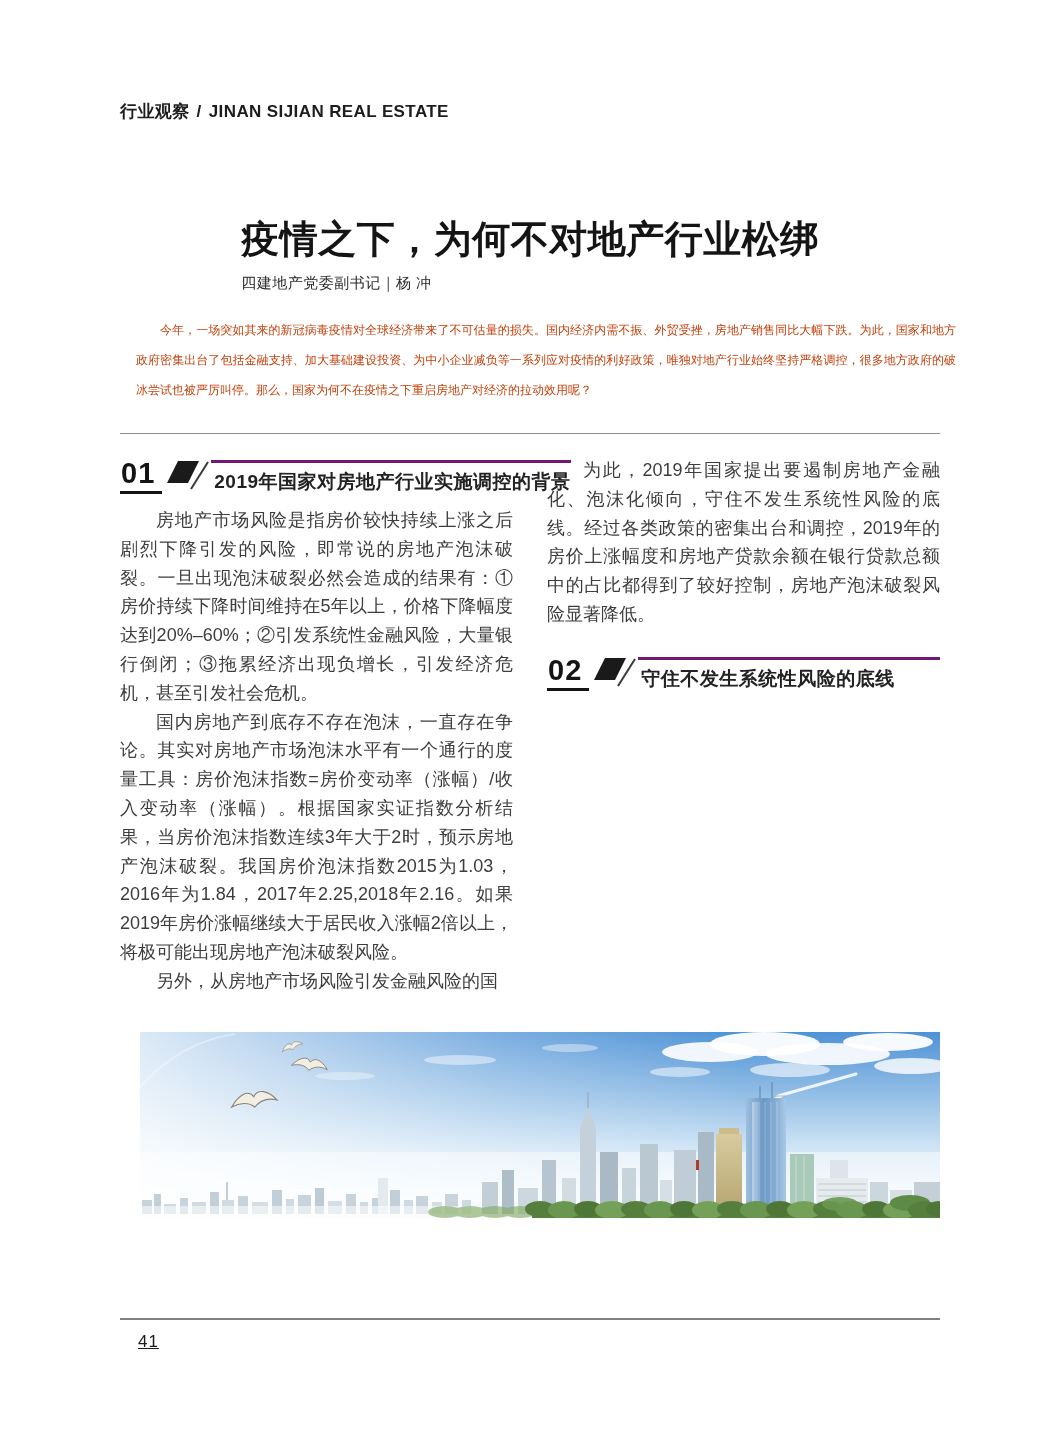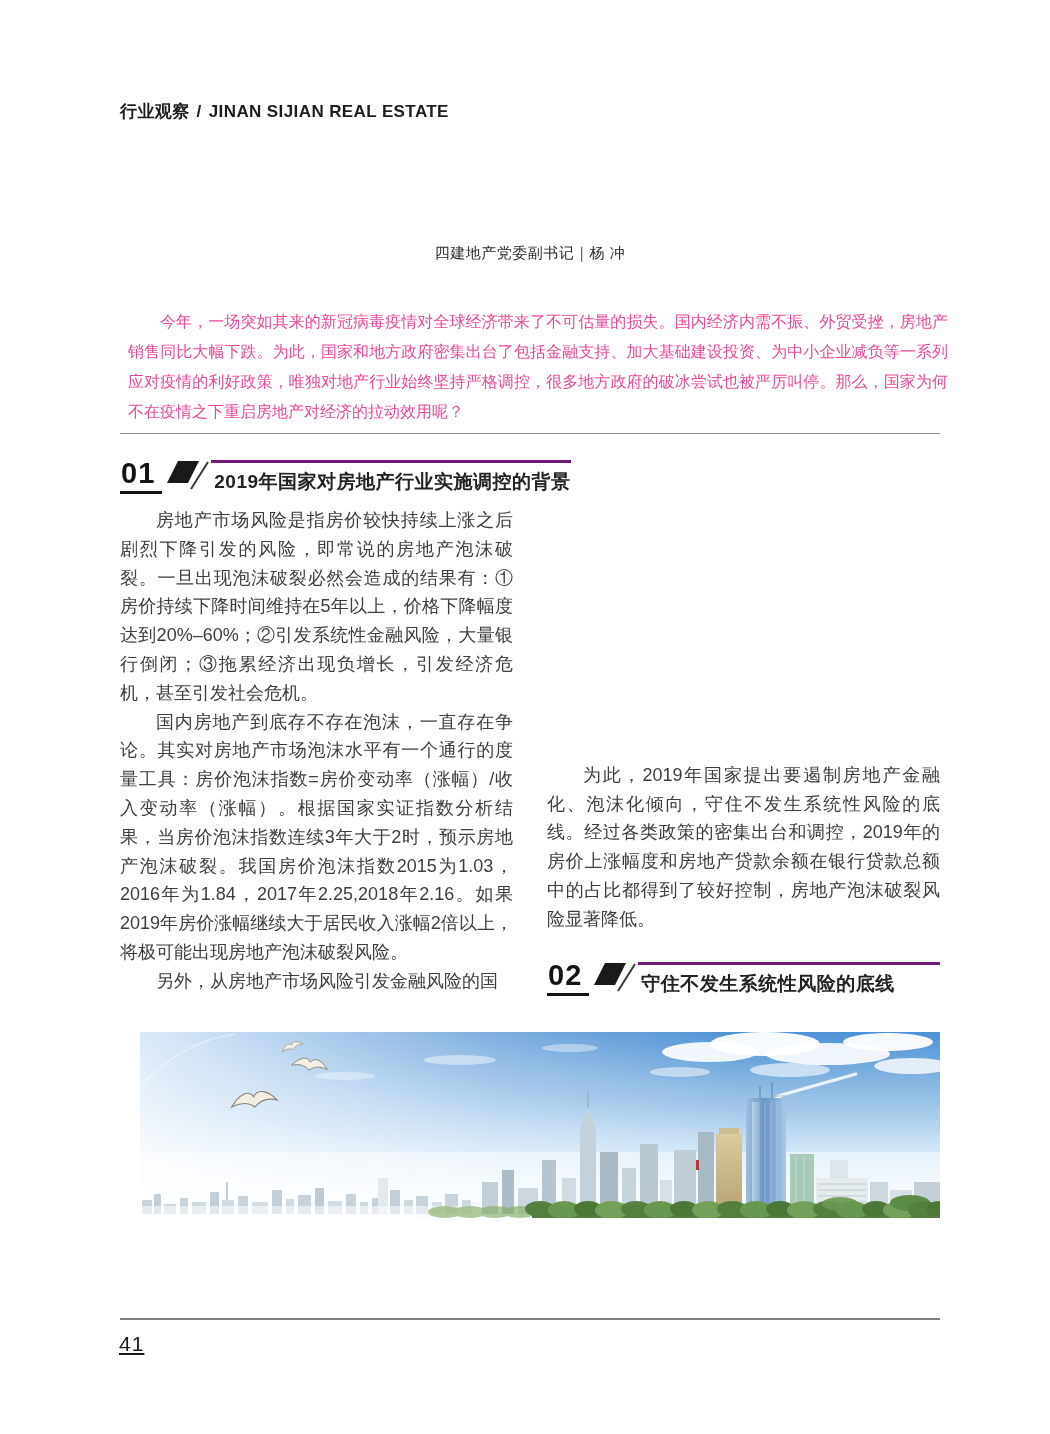--- a/index.html
+++ b/index.html
@@ -7,59 +7,60 @@
         font-family:"Liberation Sans",sans-serif;}
 
   .header{position:absolute;left:120px;top:100px;font-size:17px;font-weight:700;
           color:#1c1c1c;letter-spacing:.4px;white-space:nowrap;}
   .hdr-sep{margin:0 7px;}
 
   .title-block{position:absolute;left:120px;top:214px;width:820px;}
   .title-inner{width:fit-content;margin:0 auto;}
   .title{margin:0;font-family:"Liberation Serif",serif;font-size:38px;font-weight:700;
          color:#141414;letter-spacing:.5px;white-space:nowrap;}
-  .byline{margin-top:30px;font-size:15px;color:#2a2a2a;letter-spacing:.5px;}
-
-  .intro{position:absolute;left:120px;top:299px;width:820px;margin:8px;
-         font-size:16px;line-height:30px;color:#ec4899;text-align:justify;text-indent:2em;}
+  .byline{margin-top:9px;font-size:15px;color:#2a2a2a;letter-spacing:.5px;}
+
+  .intro{position:absolute;left:120px;top:299px;width:820px;margin:16px;
+         font-size:12px;line-height:30px;color:#c2410c;text-align:justify;text-indent:2em;}
 
   .divider{position:absolute;left:120px;top:433px;width:820px;border-top:1px solid #8f8f8f;}
 
-  .columns{position:absolute;left:120px;top:452px;width:820px;display:flex;gap:34px;align-items:flex-end;}
+  .columns{position:absolute;left:120px;top:452px;width:820px;display:flex;gap:34px;}
   .col{width:393px;}
   .col-right{padding-top:4px;}
   .body-p{margin:0;font-size:18px;line-height:28.8px;color:#3d3d3d;
           text-align:justify;text-indent:2em;}
   .body-p.no-indent{text-indent:0;}
   .body-p.first{margin-top:12px;}
 
   .sec-marker{display:flex;height:42px;}
   .sec-marker.m02{margin-top:20px;}
   .sec-num{align-self:flex-end;font-size:29px;font-weight:700;color:#141414;line-height:30px;
            border-bottom:3px solid #141414;padding:0 7px 3px 1px;letter-spacing:1px;}
   .sec-flag{align-self:flex-end;margin:0 0 1px 3px;flex:0 0 auto;}
   .sec-title-wrap{flex:1;margin-top:8px;border-top:3px solid #701a75;padding:6px 0 0 3px;
                   font-size:19px;font-weight:700;color:#222222;letter-spacing:.5px;white-space:nowrap;}
 
   .photo{position:absolute;left:140px;top:1032px;width:800px;height:186px;display:block;}
 
   .footer-rule{position:absolute;left:120px;top:1318px;width:820px;border-top:2px solid #808080;}
-  .page-num{position:absolute;left:119px;top:1332px;font-size:21px;color:#1a1a1a;letter-spacing:1px;text-decoration:underline;}
+  .page-num{position:absolute;left:138px;top:1332px;font-size:17px;color:#1a1a1a;letter-spacing:1px;text-decoration:underline;}
 </style>
 </head>
 <body>
 
 <div class="page">
 
   <div class="header">
     <span>行业观察</span><span class="hdr-sep">/</span><span>JINAN SIJIAN REAL ESTATE</span>
   </div>
 
   <div class="title-block">
     <div class="title-inner">
+      <h1 class="title">疫情之下，为何不对地产行业松绑</h1>
       <div class="byline">四建地产党委副书记｜杨 冲</div>
     </div>
   </div>
 
   <p class="intro">今年，一场突如其来的新冠病毒疫情对全球经济带来了不可估量的损失。国内经济内需不振、外贸受挫，房地产销售同比大幅下跌。为此，国家和地方政府密集出台了包括金融支持、加大基础建设投资、为中小企业减负等一系列应对疫情的利好政策，唯独对地产行业始终坚持严格调控，很多地方政府的破冰尝试也被严厉叫停。那么，国家为何不在疫情之下重启房地产对经济的拉动效用呢？</p>
 
   <div class="divider"></div>
 
   <div class="columns">
 

